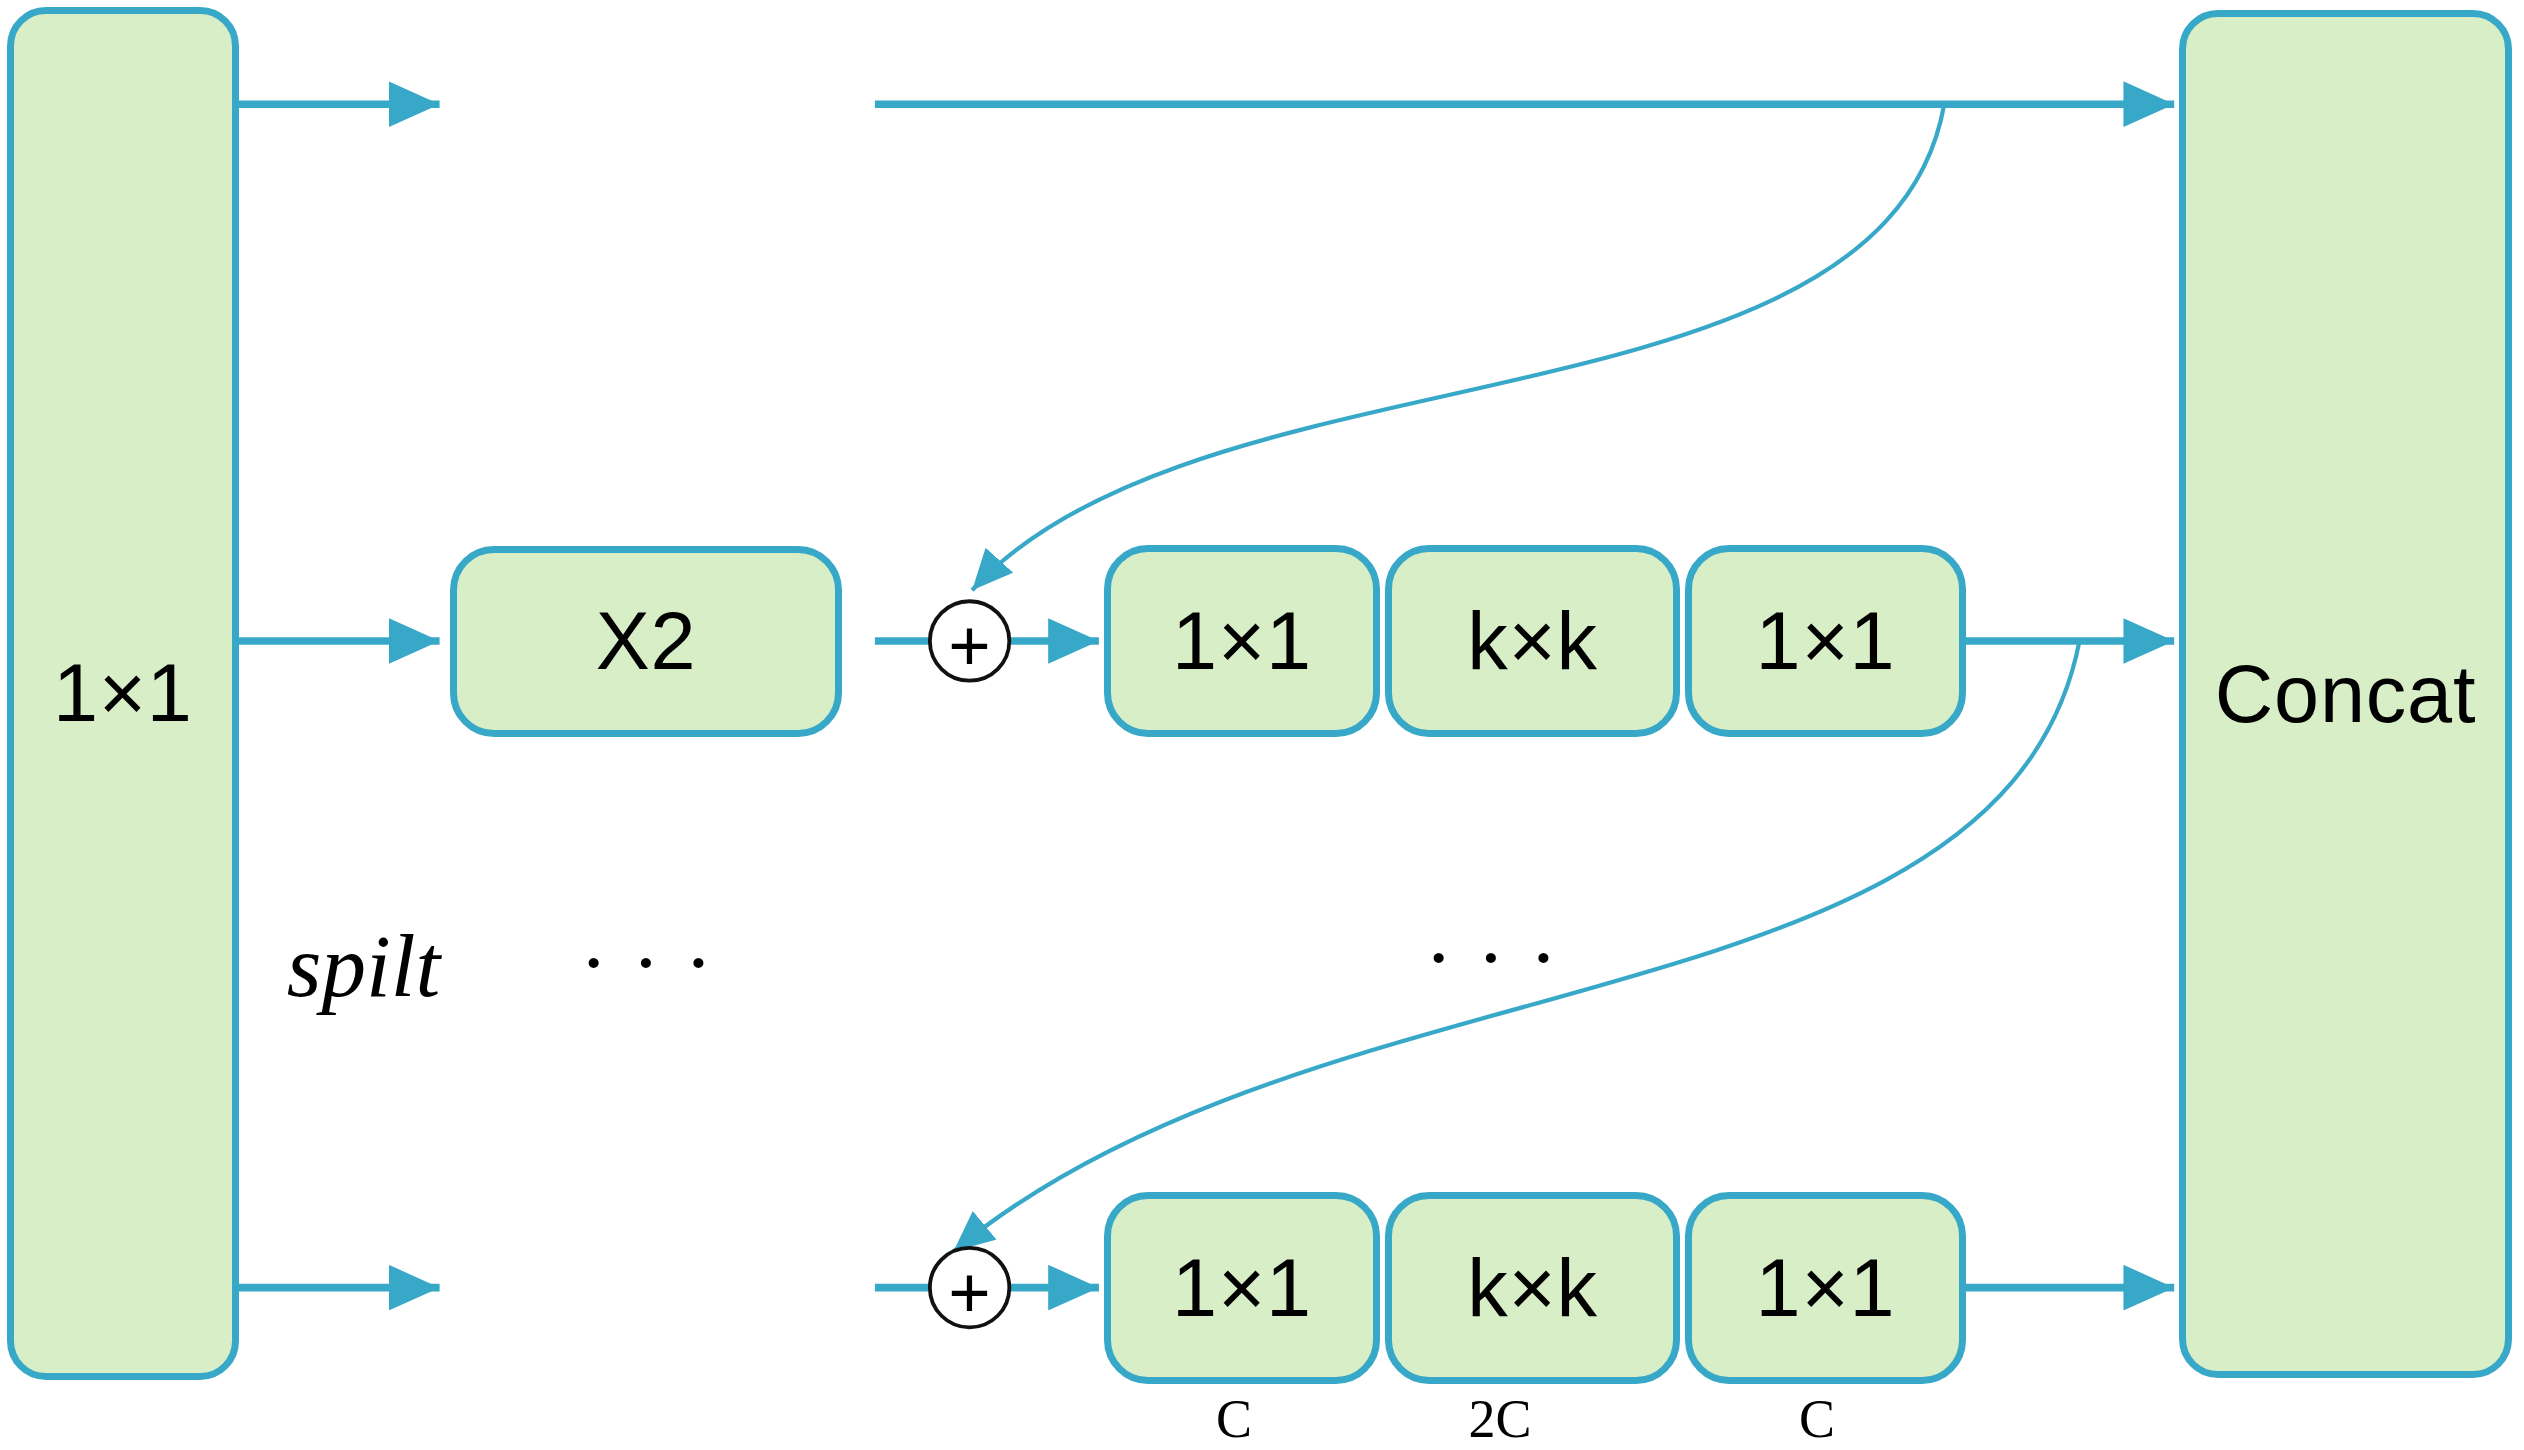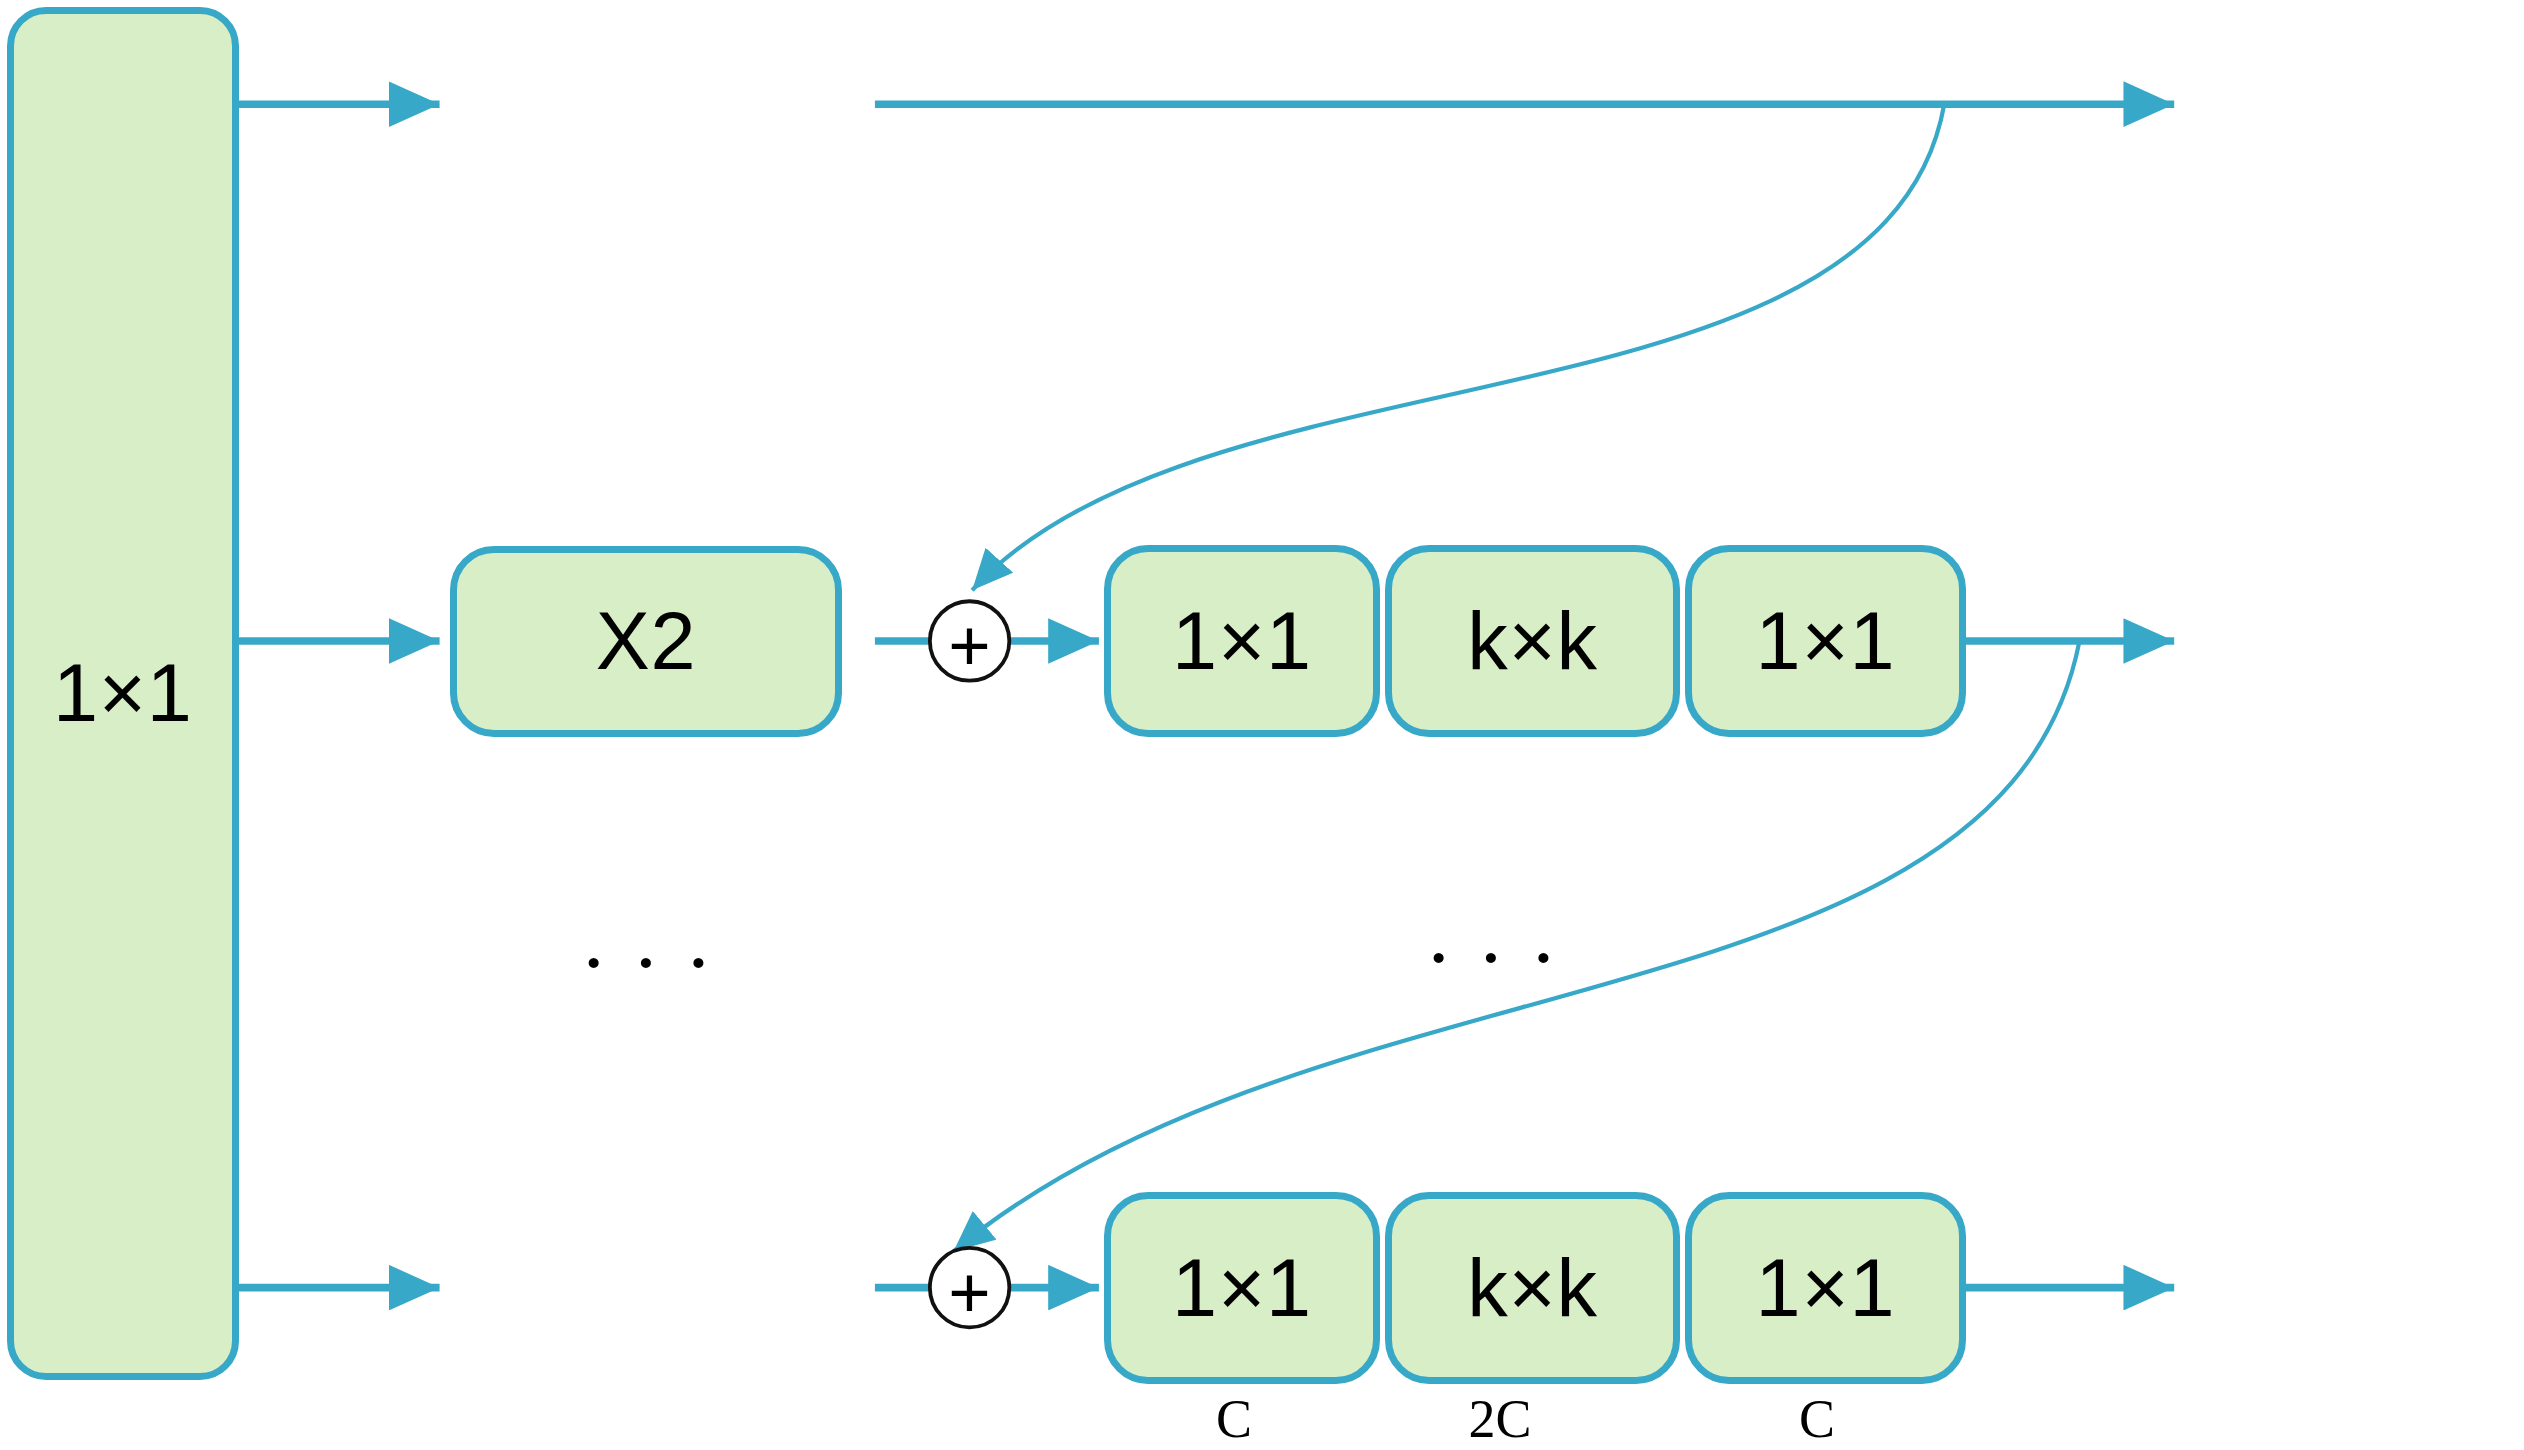--- a/index.html
+++ b/index.html
@@ -150,21 +150,25 @@
   <div class="box" id="r3c1">
     <span>1×1</span>
   </div>
   <div class="box" id="r3c2">
     <span>k×k</span>
   </div>
   <div class="box" id="r3c3">
     <span>1×1</span>
   </div>
 
+  <div class="box tall" id="box-concat">
+    <span>Concat</span>
+  </div>
 
+  <div class="split-label">spilt</div>
 
   <div class="dots" id="dots-left">···</div>
 
   <div class="dots" id="dots-right">···</div>
 
   <div class="chan-label" id="chan-1">C</div>
   <div class="chan-label" id="chan-2">2C</div>
   <div class="chan-label" id="chan-3">C</div>
 
 </div>

